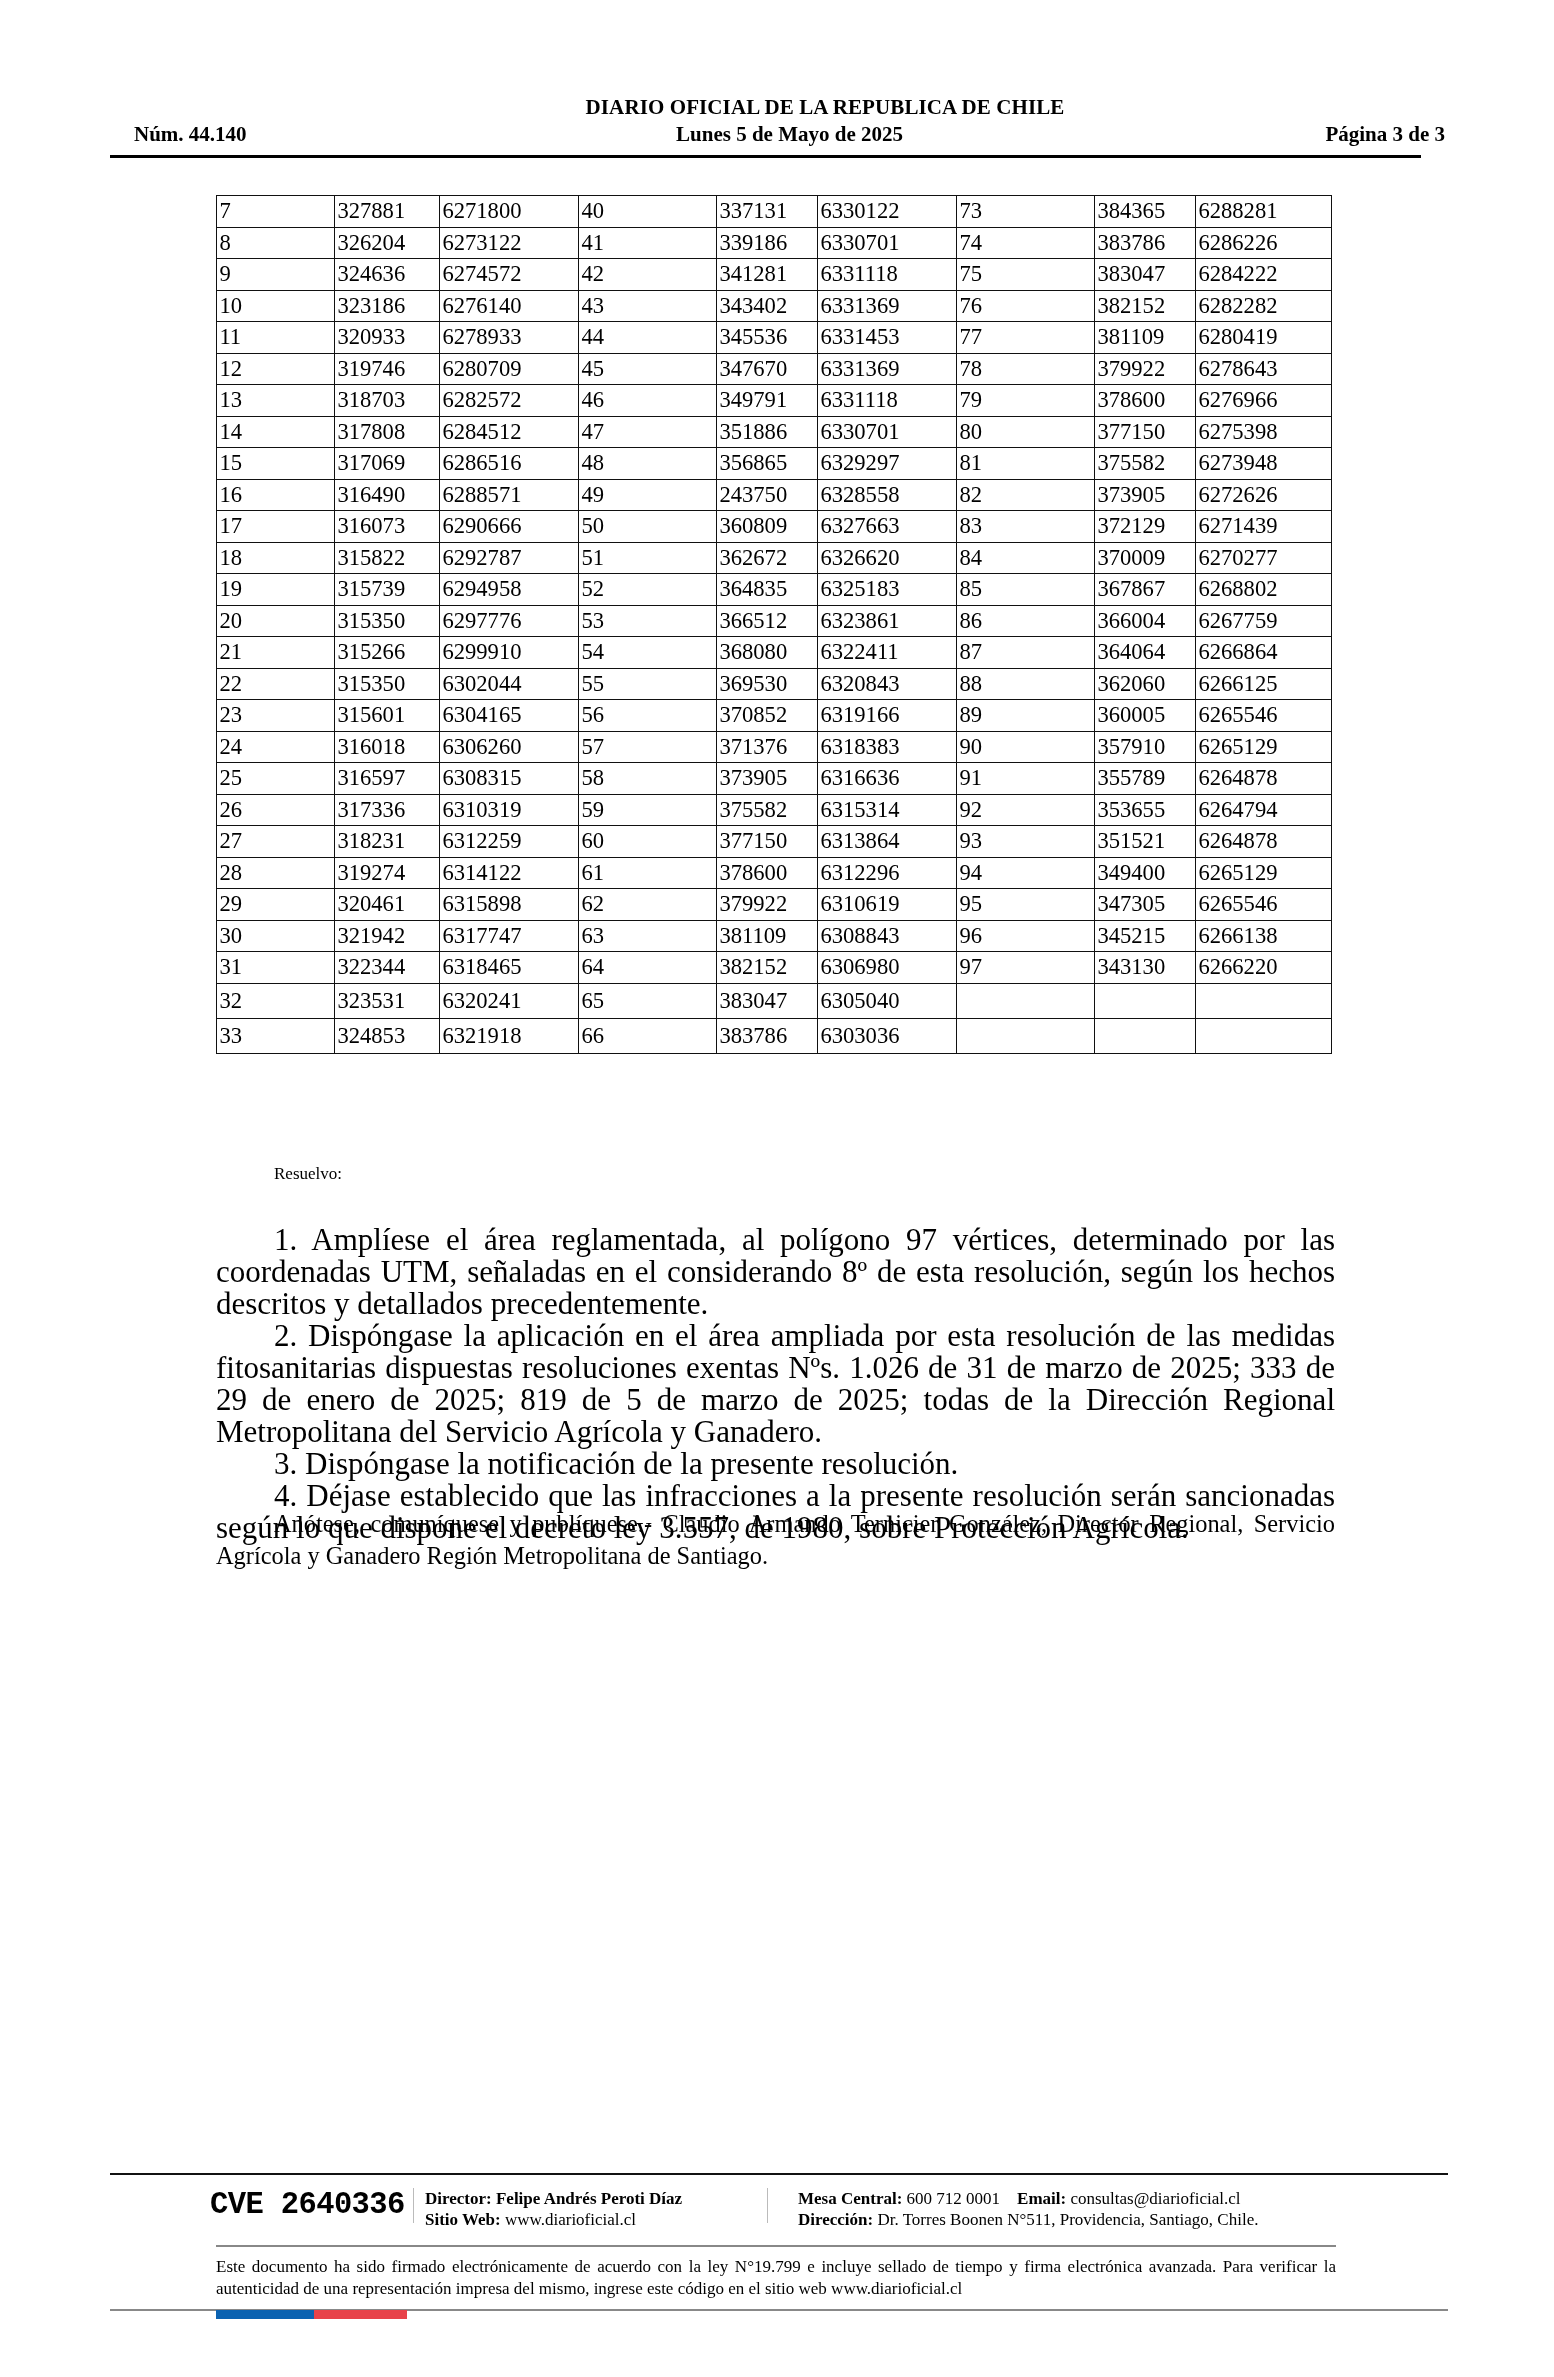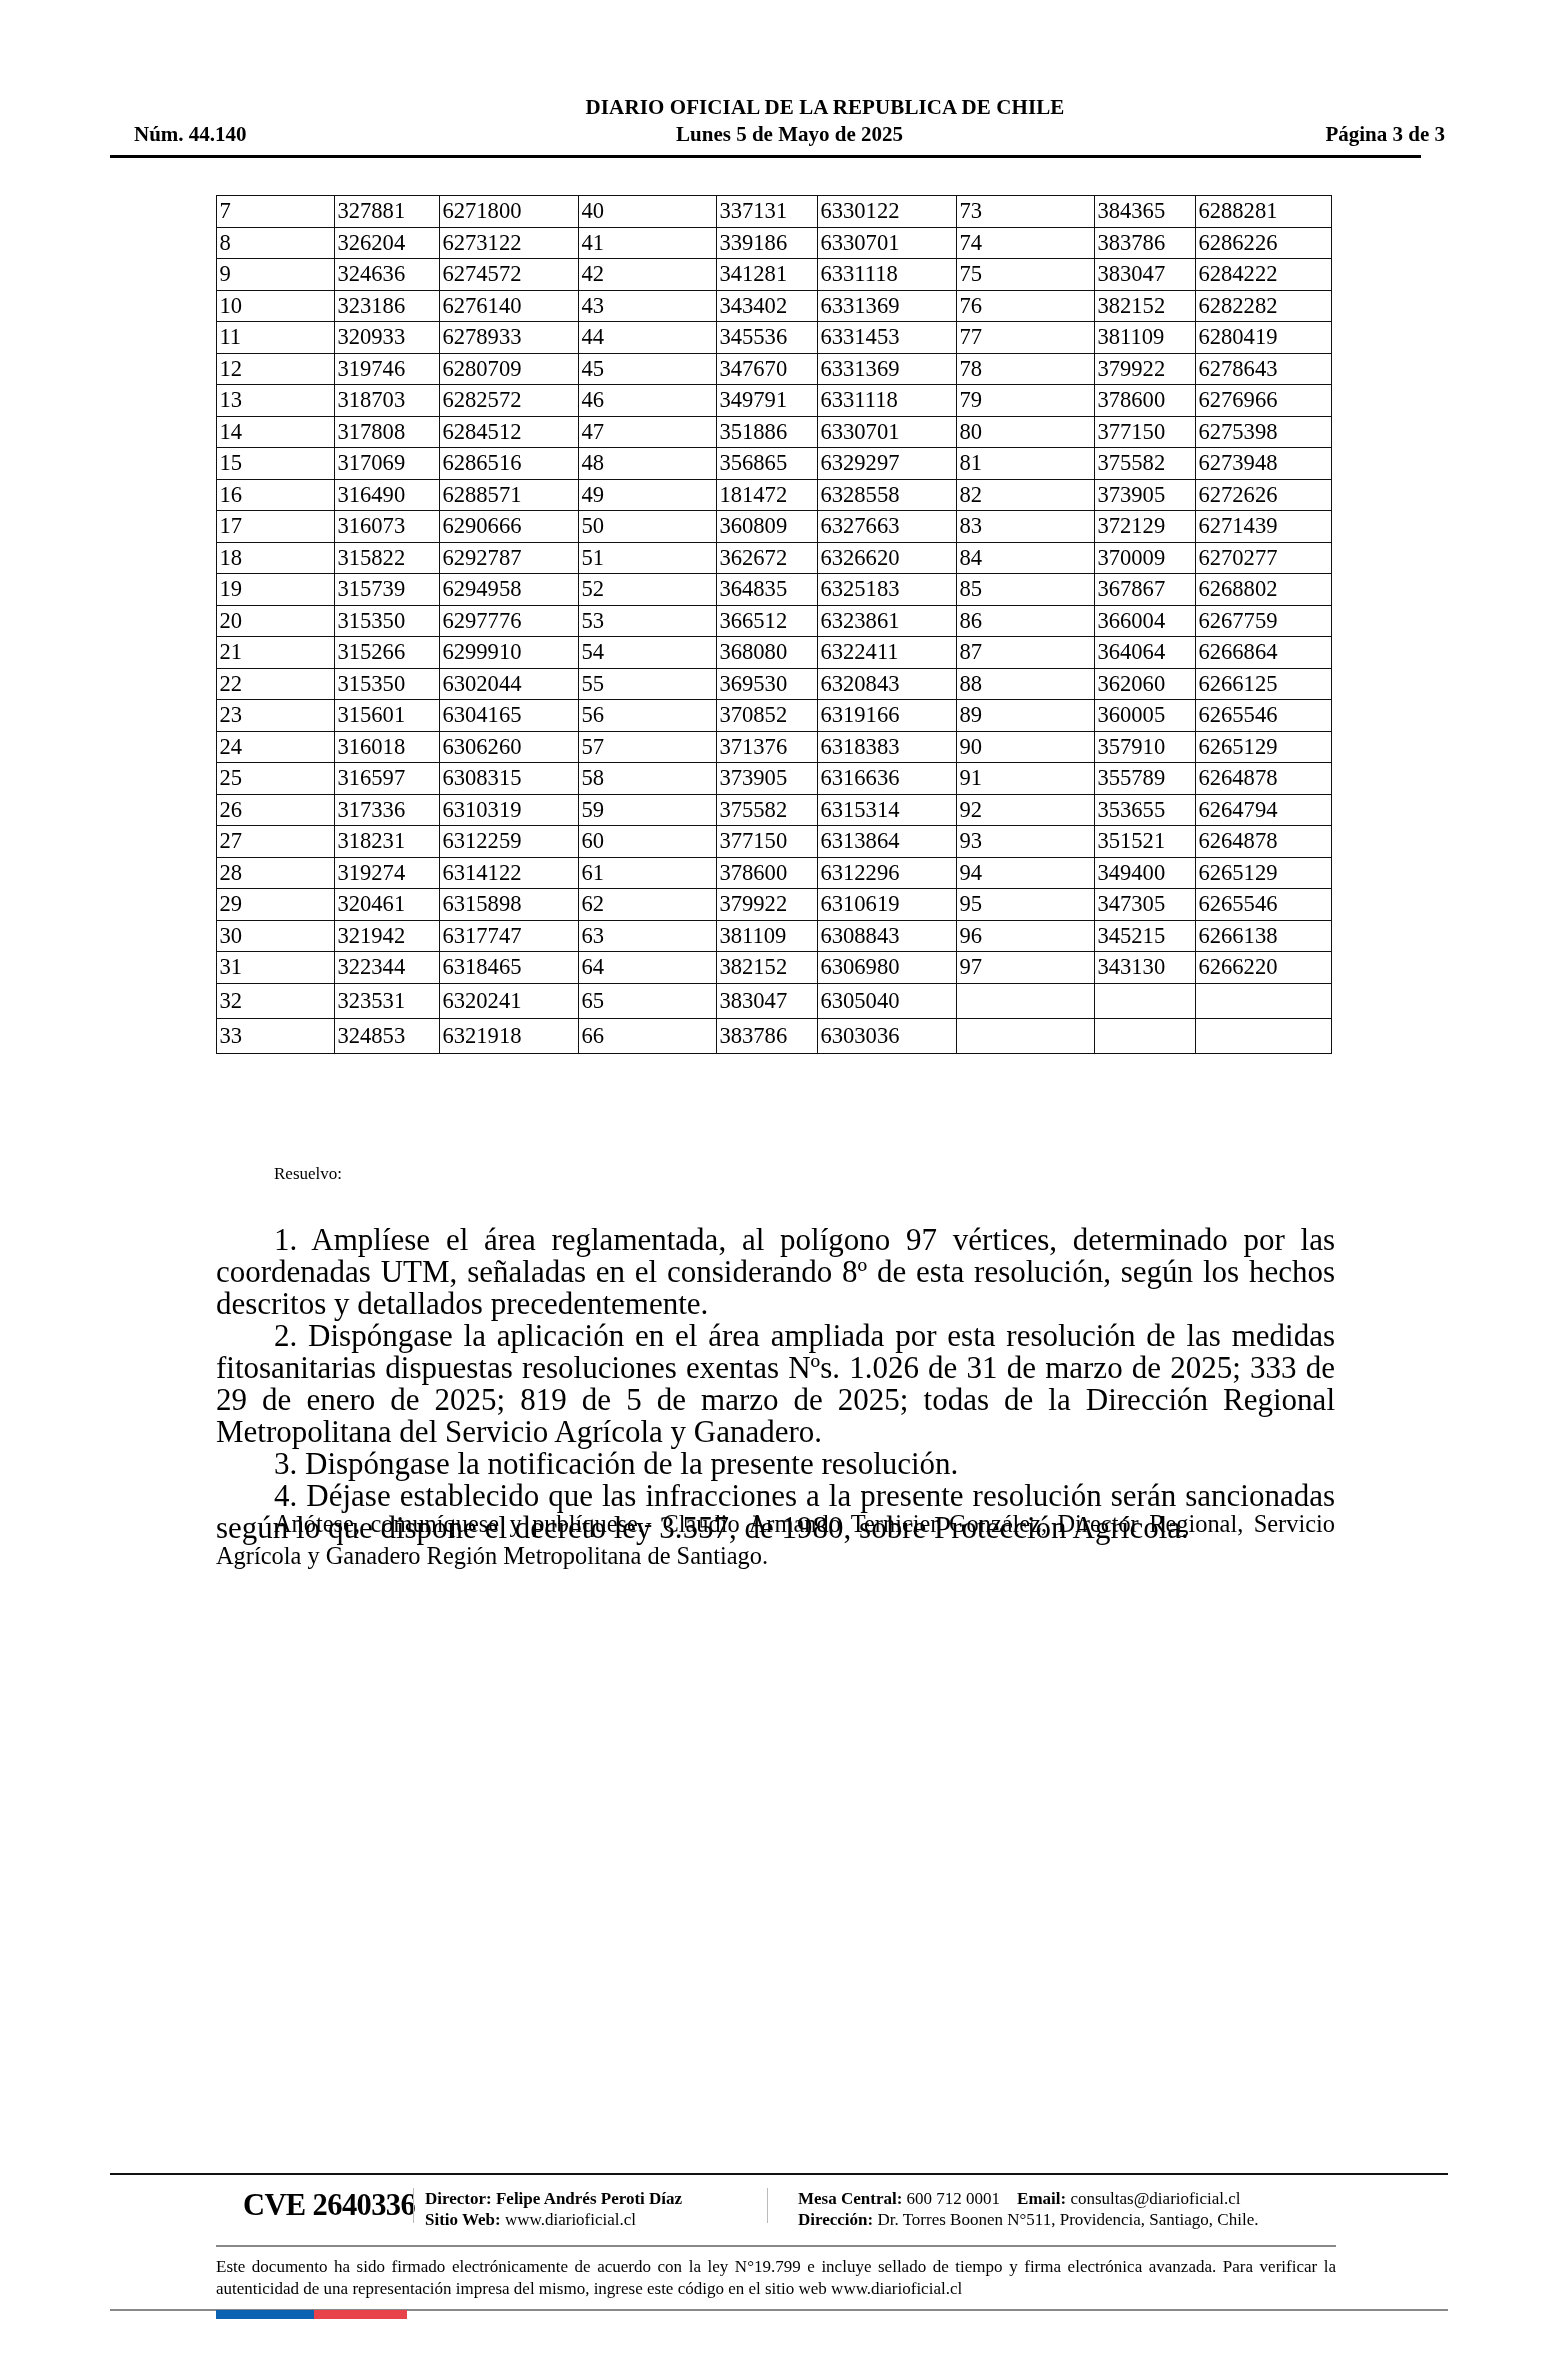--- a/index.html
+++ b/index.html
@@ -24,22 +24,22 @@
   col.c6 { width: 138px; } col.c7 { width: 101px; } col.c8 { width: 136px; }
 
   .body-text { position: absolute; left: 216px; width: 1119px; font-size: 31px; line-height: 32px;
                text-align: justify; }
   .resuelvo { position: absolute; left: 274px; top: 1164px; font-size: 17px; }
   .para { text-indent: 58px; margin: 0; }
   .closing { position: absolute; left: 216px; top: 1508px; width: 1119px; font-size: 24.4px;
              line-height: 32px; text-align: justify; }
 
   .foot-rule-top { position: absolute; top: 2173px; left: 110px; width: 1338px; height: 2.4px; background: #111; }
-  .cve { position: absolute; top: 2188px; left: 210px; font-family: Liberation Serif, serif;
-         font-weight: bold; font-size: 30.5px; letter-spacing: -0.6px; margin-left: 33px; }
+  .cve { position: absolute; top: 2188px; left: 210px; font-family: Liberation Mono, monospace;
+         font-weight: bold; font-size: 30.5px; letter-spacing: -0.6px; }
   .vsep { position: absolute; width: 1.2px; background: #bbb; top: 2188px; height: 35px; }
   .foot-col { position: absolute; top: 2188px; font-size: 17px; line-height: 21px; }
   .foot-col b { font-weight: bold; }
   .foot-rule-mid { position: absolute; top: 2245px; left: 216px; width: 1120px; height: 1.8px; background: #888; }
   .foot-note { position: absolute; top: 2256px; left: 216px; width: 1120px; font-size: 17px; line-height: 22px;
                text-align: justify; text-align-last: left; }
   .foot-rule-bot { position: absolute; top: 2309px; left: 110px; width: 1338px; height: 1.8px; background: #888; }
   .flag-blue { position: absolute; top: 2310px; left: 216px; width: 98px; height: 9.1px; background: #0b62b1; }
   .flag-red  { position: absolute; top: 2310px; left: 314px; width: 93px; height: 9.1px; background: #e8424a; }
 </style>
@@ -164,21 +164,21 @@
         <td>6329297</td>
         <td>81</td>
         <td>375582</td>
         <td>6273948</td>
       </tr>
       <tr>
         <td>16</td>
         <td>316490</td>
         <td>6288571</td>
         <td>49</td>
-        <td>181472</td>
+        <td>243750</td>
         <td>6328558</td>
         <td>82</td>
         <td>373905</td>
         <td>6272626</td>
       </tr>
       <tr>
         <td>17</td>
         <td>316073</td>
         <td>6290666</td>
         <td>50</td>

